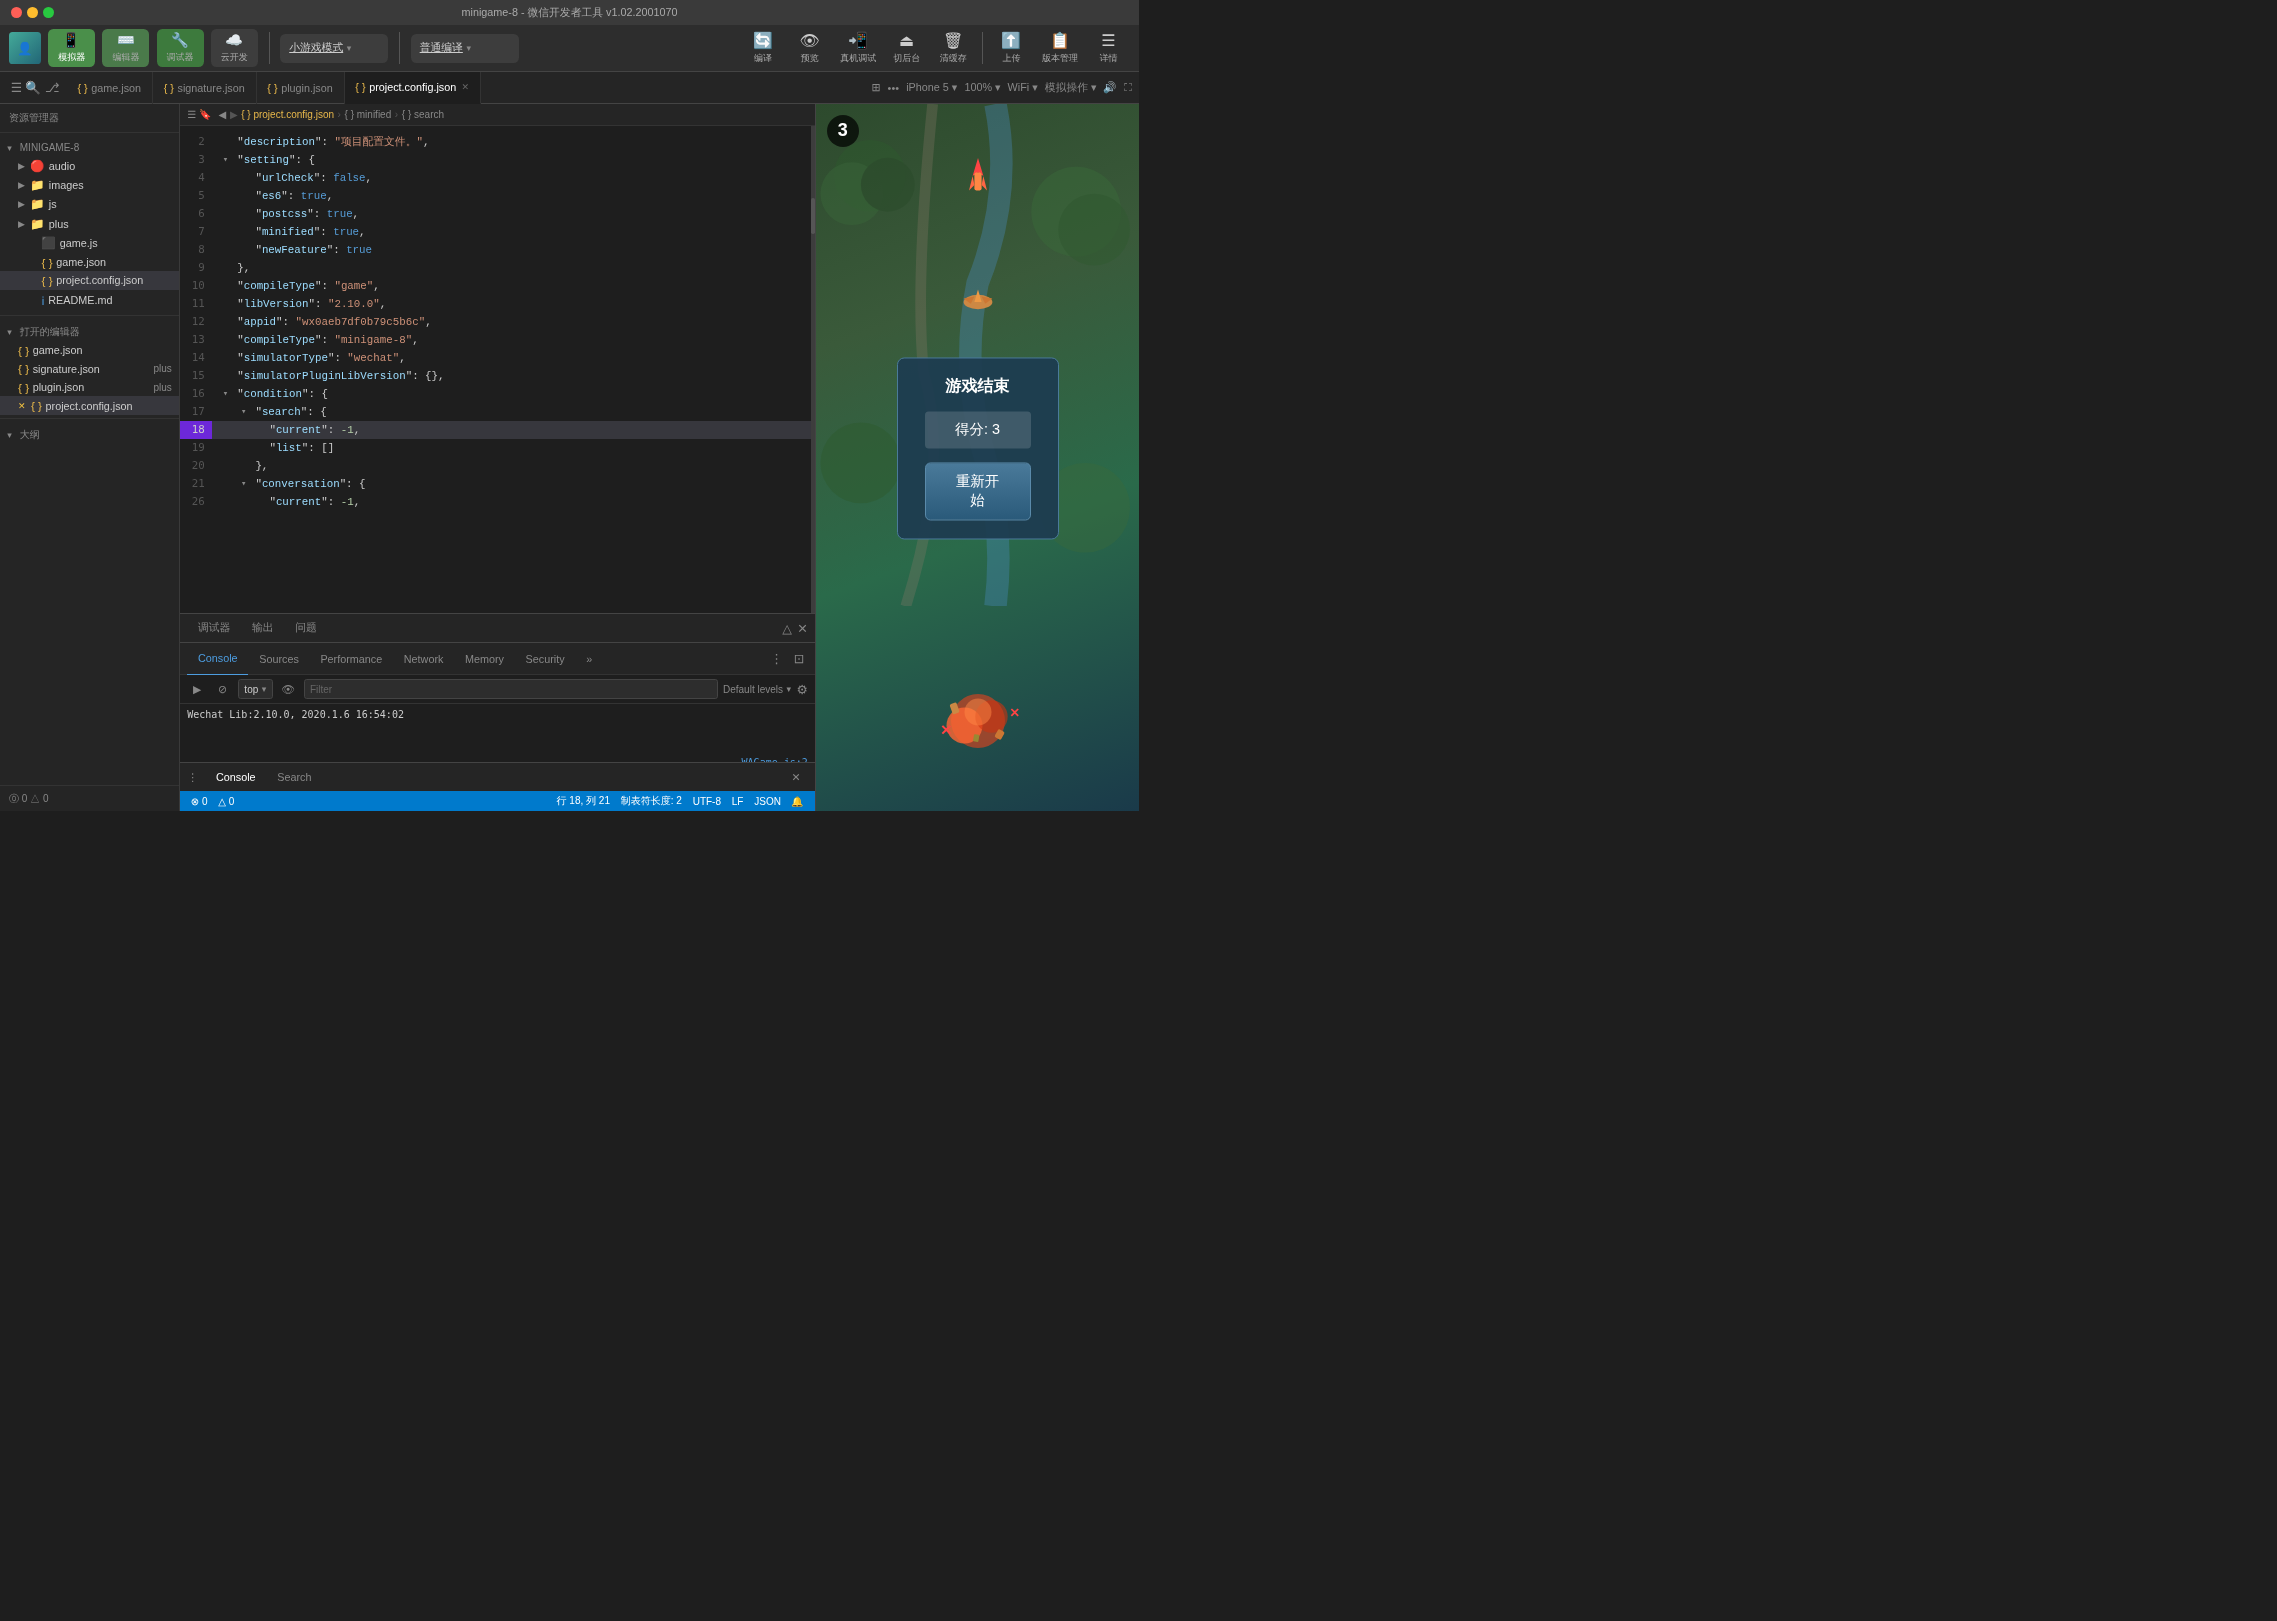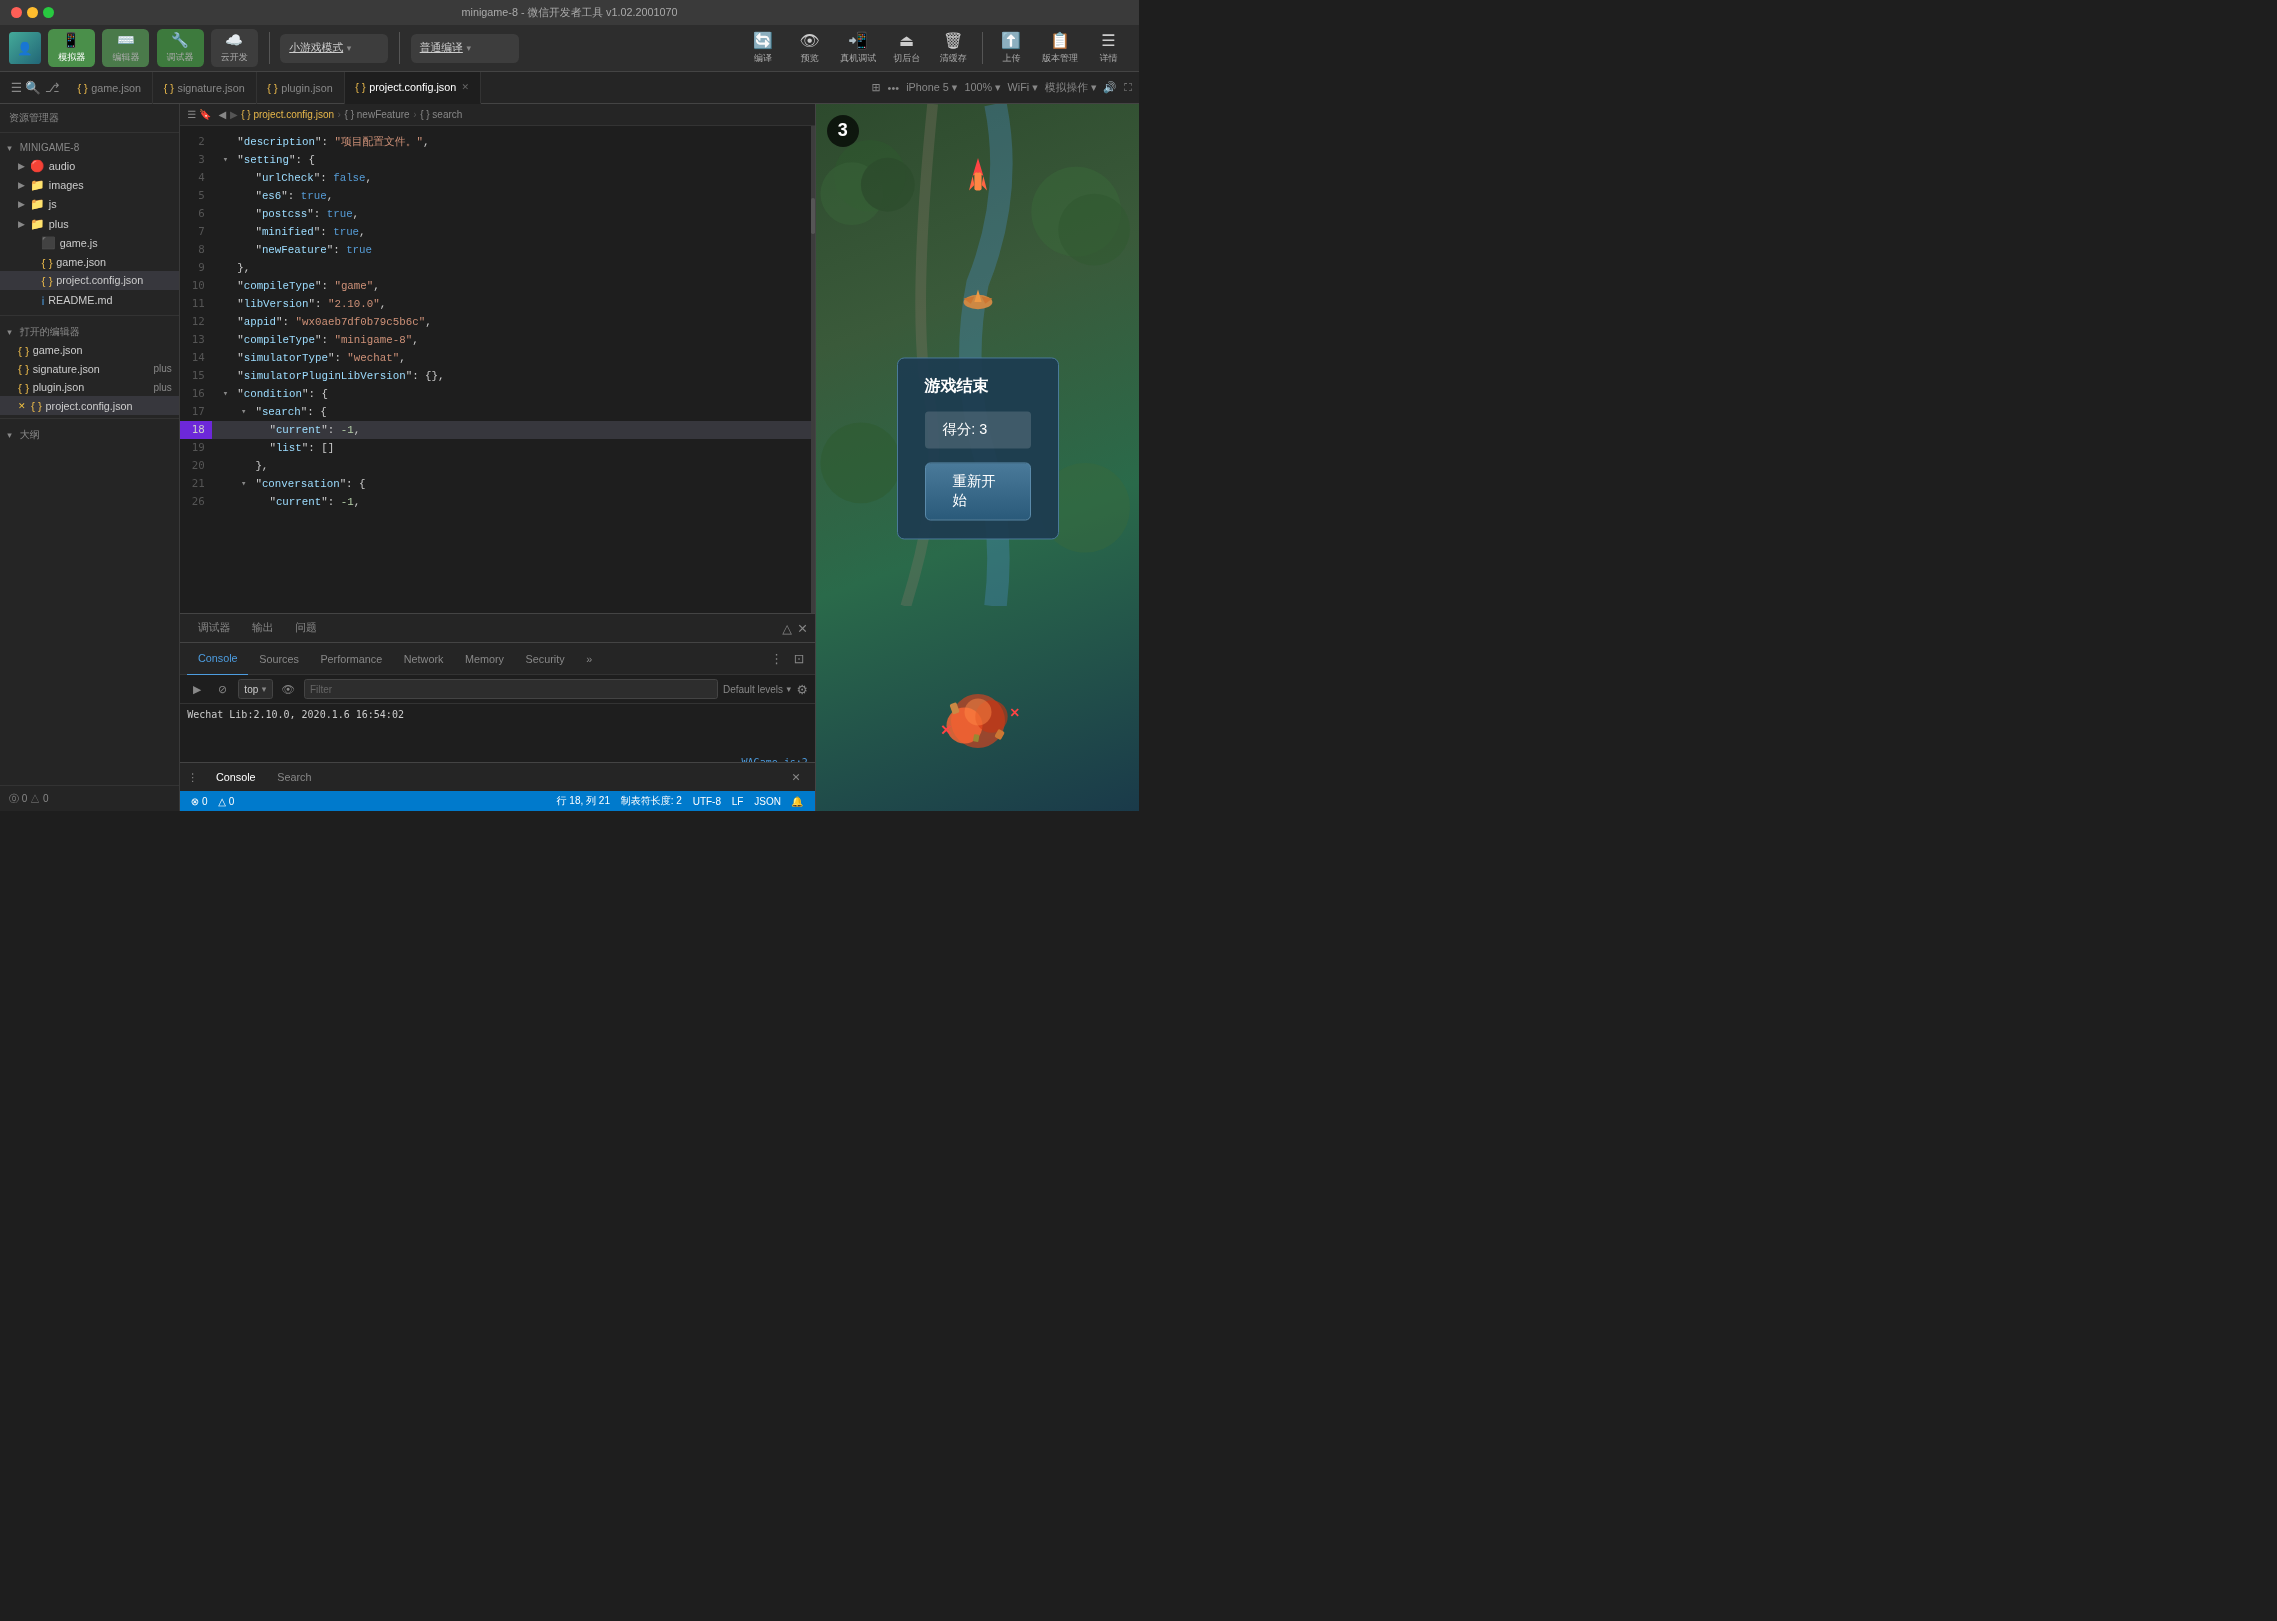--- a/index.html
+++ b/index.html
@@ -508,20 +508,21 @@
     }
     .game-over-overlay {
       position: absolute;
       top: 50%;
       left: 50%;
       transform: translate(-50%, -55%);
       background: rgba(30, 60, 80, 0.95);
       border: 0.9px solid #4a7a9a;
       border-radius: 7.2px;
       padding: 18px 27px;
+      text-align: center;
       min-width: 162px;
     }
     .game-over-title {
       color: #fff;
       font-size: 16px;
       font-weight: bold;
       margin-bottom: 14.4px;
     }
     .game-over-score {
       color: #fff;
@@ -794,21 +795,21 @@
   <div class="editor-bottom-wrapper">
 
     <div class="editor-code-wrapper">
 
       <div class="editor-breadcrumb">
         <span style="color:#888;margin-right:3.6px">☰ 🔖</span>
         <span style="color:#888;cursor:pointer">◀</span>
         <span style="color:#555;cursor:pointer">▶</span>
         <span style="color:#e8b84b">{ } project.config.json</span>
         <span class="breadcrumb-sep">›</span>
-        <span>{ } newFeature</span>
+        <span>{ } minified</span>
         <span class="breadcrumb-sep">›</span>
         <span>{ } search</span>
       </div>
 
       <div class="editor-content" style="flex:1;overflow:hidden">
         <div class="line-numbers">
           <div>2</div>
             <div>3</div>
             <div>4</div>
             <div>5</div>

